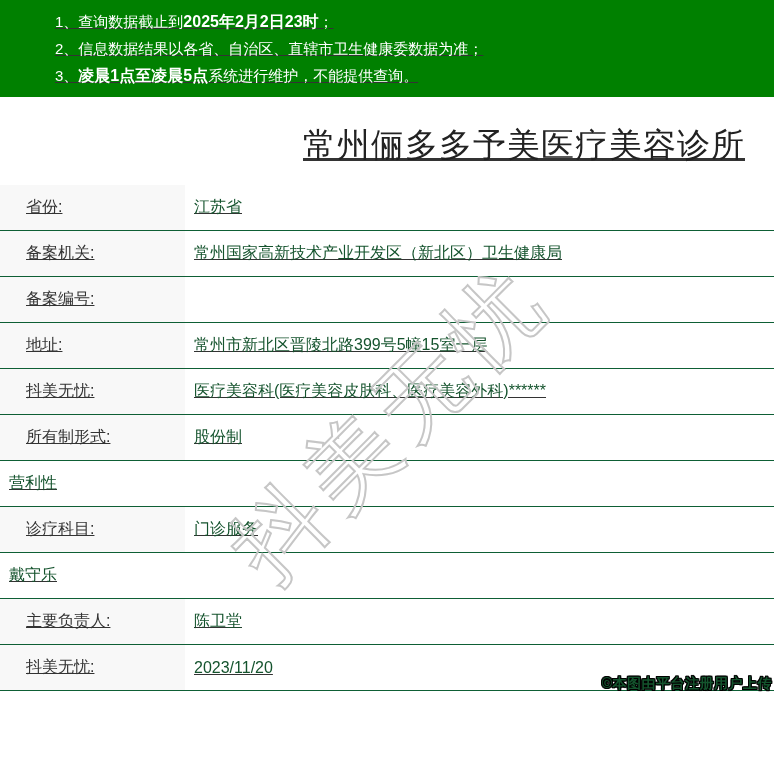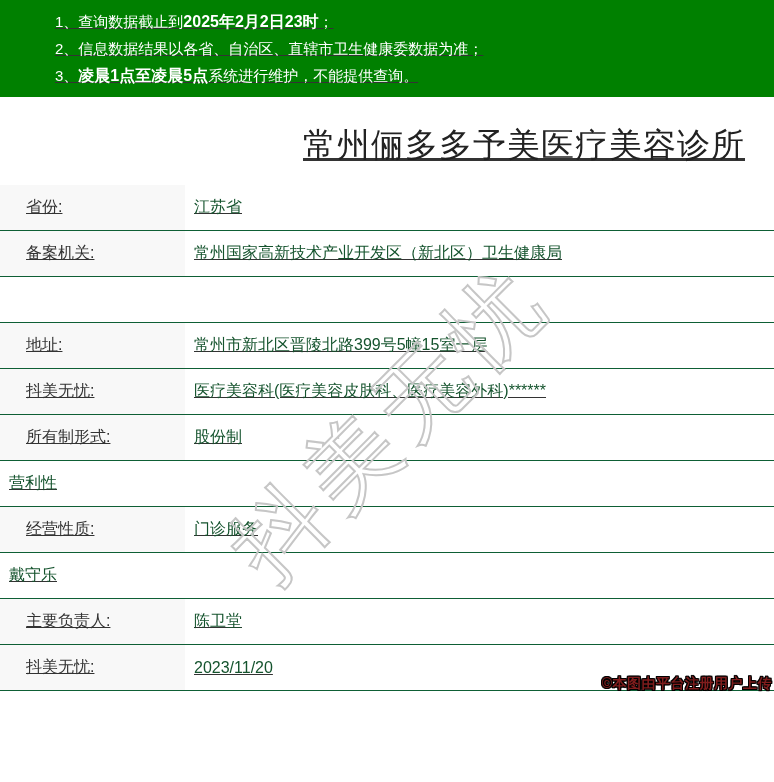--- a/index.html
+++ b/index.html
@@ -114,21 +114,21 @@
     white-space: nowrap;
   }
 
   
   .upload-credit {
     position: absolute;
     right: 2px;
     bottom: 1px;
     font-size: 14px;
     font-weight: 700;
-    color: #7f1d1d;
+    color: #14532d;
     letter-spacing: 0.5px;
     white-space: nowrap;
     text-shadow:
       -1px -1px 0 #000, 1px -1px 0 #000,
       -1px 1px 0 #000, 1px 1px 0 #000,
       0 -1px 0 #000, 0 1px 0 #000,
       -1px 0 0 #000, 1px 0 0 #000;
     pointer-events: none;
   }
 </style>
@@ -151,38 +151,39 @@
     <div class="info-table">
       <div class="row">
         <div class="label">省份:</div>
         <div class="value">江苏省</div>
       </div>
       <div class="row">
         <div class="label">备案机关:</div>
         <div class="value">常州国家高新技术产业开发区（新北区）卫生健康局</div>
       </div>
       <div class="row">
+        <div class="label">备案编号:</div>
       </div>
       <div class="row">
         <div class="label">地址:</div>
         <div class="value">常州市新北区晋陵北路399号5幢15室一层</div>
       </div>
       <div class="row">
         <div class="label">抖美无忧:</div>
         <div class="value">医疗美容科(医疗美容皮肤科、医疗美容外科)******</div>
       </div>
       <div class="row">
         <div class="label">所有制形式:</div>
         <div class="value">股份制</div>
       </div>
       <div class="row">
         <div class="value">营利性</div>
       </div>
       <div class="row">
-        <div class="label">经营性质:</div>
+        <div class="label">诊疗科目:</div>
         <div class="value">门诊服务</div>
       </div>
       <div class="row">
         <div class="value">戴守乐</div>
       </div>
       <div class="row">
         <div class="label">主要负责人:</div>
         <div class="value">陈卫堂</div>
       </div>
       <div class="row">

